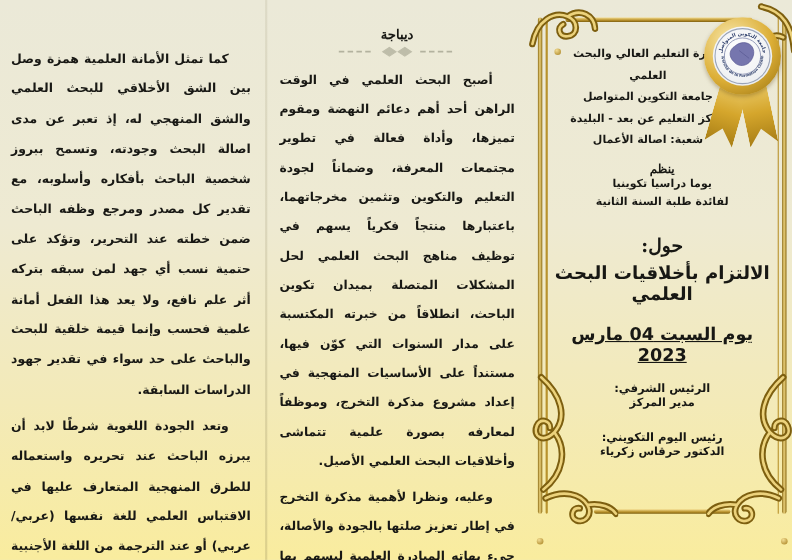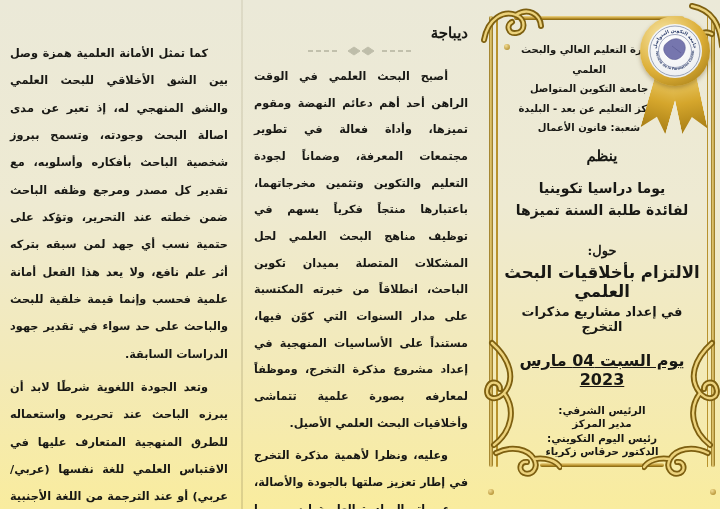--- a/index.html
+++ b/index.html
@@ -14,21 +14,21 @@
   .panel-middle{left:242px;width:240px;padding:18px 14px 0 12px;box-sizing:border-box;}
   .panel-right{left:484px;width:236px;}
   .fold{position:absolute;top:0;width:2px;height:509px;background:linear-gradient(180deg,rgba(120,110,70,.12),rgba(120,110,70,.22));}
   .fold.f1{left:241px;}
   .body-text{
     margin:0 0 6px 0;font-size:11.3px;line-height:2.42;font-weight:700;
     text-align:justify;text-indent:20px;letter-spacing:0;
   }
   .panel-middle .body-text{font-size:11.2px;line-height:2.38;}
   .preamble-title{
-    margin:6px 0 0 0;font-size:15px;font-weight:700;
+    margin:6px 0 0 0;text-align:center;font-size:12px;font-weight:700;
     font-family:"DejaVu Serif","Liberation Serif",serif;
   }
   .divider{display:block;margin:2px auto 8px auto;opacity:.6;}
   
   .gold-line-v{position:absolute;top:16px;bottom:42px;width:4px;
     background:linear-gradient(90deg,#8a6a14,#ecd27c 45%,#8a6a14);border-radius:2px;}
   .gold-line-v.inner{width:1.5px;background:#b8922d;}
   .gold-bar-h{position:absolute;height:4px;
     background:linear-gradient(180deg,#f0d88a,#b8902a 60%,#7d5f10);border-radius:2px;}
   .curl{position:absolute;}
@@ -43,31 +43,31 @@
   .ribbon.right{left:38px;transform:rotate(-12deg);}
   .medal-ring{position:absolute;top:2px;left:3px;width:70px;height:70px;border-radius:50%;
     background:radial-gradient(circle at 35% 30%,#f8e8ac,#dcae36 55%,#96700f);
     box-shadow:0 2px 4px rgba(90,60,0,.35);}
   .medal-face{position:absolute;top:8px;left:8px;width:54px;height:54px;border-radius:50%;
     background:radial-gradient(circle at 45% 40%,#ffffff,#eef0f2 70%,#d8dce0);}
   
   .rp-content{position:relative;height:100%;padding:30px 20px 0;box-sizing:border-box;
     text-align:center;direction:rtl;z-index:3;}
   .rp-header{margin:10px 26px 0 0;font-size:10px;font-weight:700;line-height:1.95;}
-  .rp-organize{margin-top:9px;font-size:15px;font-weight:700;
+  .rp-organize{margin-top:9px;font-size:11px;font-weight:700;
     font-family:"DejaVu Serif","Liberation Serif",serif;}
-  .rp-event{margin-top:12px;font-size:14px;font-weight:800;line-height:1.62;}
-  .rp-about{margin-top:21px;font-size:13px;font-weight:700;
+  .rp-event{margin-top:0;font-size:10px;font-weight:800;line-height:1.62;}
+  .rp-about{margin-top:21px;font-size:17px;font-weight:700;
     font-family:"DejaVu Serif","Liberation Serif",serif;}
   .rp-title-main{margin-top:5px;font-size:16.5px;font-weight:800;letter-spacing:-.2px;text-align:center;}
   .rp-title-sub{margin-top:3px;font-size:12.8px;font-weight:800;}
   .rp-date{margin-top:17px;font-size:16px;font-weight:800;text-decoration:underline;}
   .rp-person-label{margin-top:15px;font-size:10.5px;font-weight:800;}
   .rp-person-line{font-size:10.3px;font-weight:700;line-height:1.55;}
-  .rp-chair-label{font-size:10.5px;font-weight:800;}
+  .rp-chair-label{margin-top:17px;font-size:10.5px;font-weight:800;}
 </style>
 </head>
 <body>
 
 <div class="page">
 
   <section class="panel panel-left">
     <p class="body-text">كما تمثل الأمانة العلمية همزة وصل بين الشق الأخلاقي للبحث العلمي والشق المنهجي له، إذ تعبر عن مدى اصالة البحث وجودته، وتسمح ببروز شخصية الباحث بأفكاره وأسلوبه، مع تقدير كل مصدر ومرجع وظفه الباحث ضمن خطته عند التحرير، وتؤكد على حتمية نسب أي جهد لمن سبقه بتركه أثر علم نافع، ولا يعد هذا الفعل أمانة علمية فحسب وإنما قيمة خلقية للبحث والباحث على حد سواء في تقدير جهود الدراسات السابقة.</p>
     <p class="body-text">وتعد الجودة اللغوية شرطًا لابد أن يبرزه الباحث عند تحريره واستعماله للطرق المنهجية المتعارف عليها في الاقتباس العلمي للغة نفسها (عربي/عربي) أو عند الترجمة من اللغة الأجنبية إلى اللغة العربية، ولا تقتصر الجودة اللغوية على الاقتباس والترجمة فحسب، وإنما تتجاوزهما إلى رقي أسلوب الباحث المتخصص وأفكاره المتميزة في الطرح والتحليل، والسلامة والدقة والوضوح، والشمولية في المعنى، والمنطقية في الرأي الهادف البناء، كما تتصل بجودة الوعاء الوثائقي الذي يعتمده الباحث، كيفما كان نمطه ورقيًا أو رقميًا أو مزاوجًا بينهما.</p>
 
@@ -160,30 +160,29 @@
           </svg>
         </div>
       </div>
     </div>
 
     <div class="rp-content">
       <div class="rp-header">
         <div>وزارة التعليم العالي والبحث العلمي</div>
         <div>جامعة التكوين المتواصل</div>
         <div>مركز التعليم عن بعد - البليدة</div>
-        <div>شعبة: قانون الأعمال</div>
+        <div>شعبة: اصالة الأعمال</div>
       </div>
       <div class="rp-organize">ينظم</div>
       <div class="rp-event">
         <div>يوما دراسيا تكوينيا</div>
-        <div>لفائدة طلبة السنة تميزها</div>
+        <div>لفائدة طلبة السنة الثانية</div>
       </div>
       <div class="rp-about">حول:</div>
       <div class="rp-title-main">الالتزام بأخلاقيات البحث العلمي</div>
-      <div class="rp-title-sub">في إعداد مشاريع مذكرات التخرج</div>
       <div class="rp-date">يوم السبت 04 مارس 2023</div>
       <div class="rp-person-label">الرئيس الشرفي:</div>
       <div class="rp-person-line">مدير المركز</div>
       <div class="rp-chair-label">رئيس اليوم التكويني:</div>
       <div class="rp-person-line">الدكتور حرقاس زكرياء</div>
     </div>
   </section>
 </div>
 
 </body></html>

